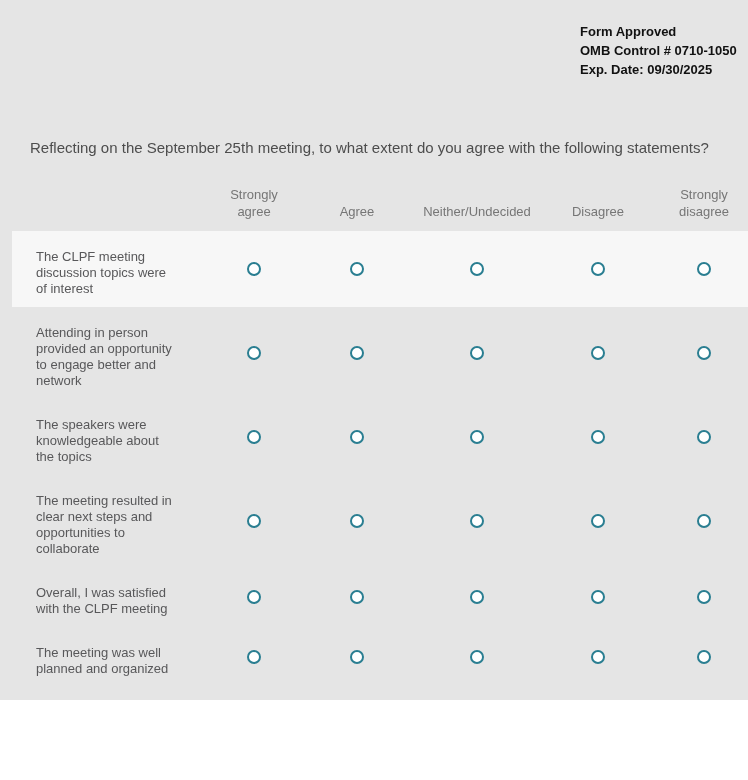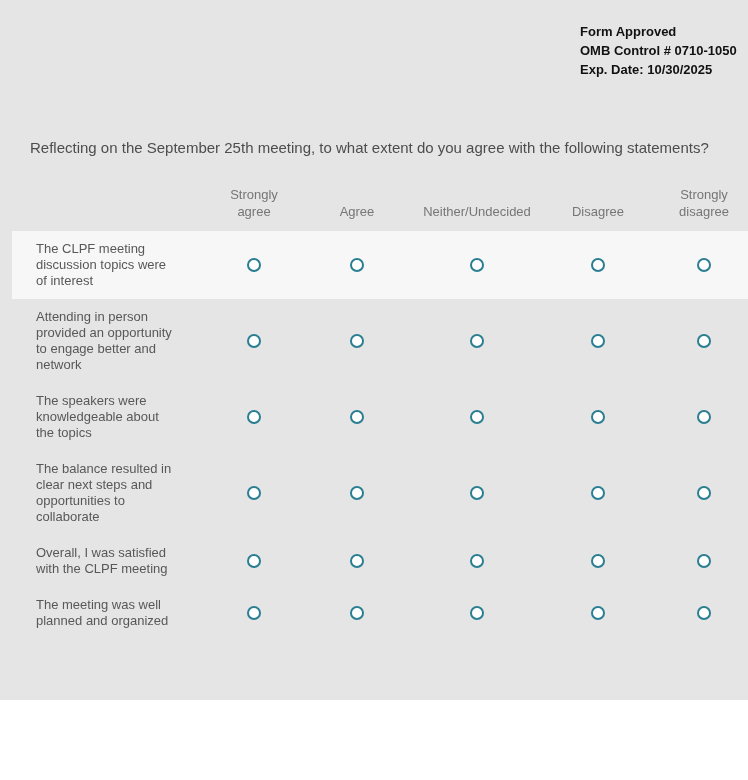--- a/index.html
+++ b/index.html
@@ -71,20 +71,21 @@
   .label-col {
     width: 190px;
     padding-left: 10px;
     padding-right: 6px;
   }
   .row-label {
     font-size: 13px;
     color: #58585a;
     line-height: 16px;
     white-space: pre-line;
+    margin-top: 8px;
   }
   .col-1 { width: 76px; }
   .col-2 { width: 130px; }
   .col-3 { width: 110px; }
   .col-4 { width: 132px; }
   .col-5 { width: 80px; }
 
   .radio-cell {
     display: flex;
     justify-content: center;
@@ -101,21 +102,21 @@
   }
 </style>
 </head>
 <body>
 
 <div class="page">
 
   <div class="approval">
     <div>Form Approved</div>
     <div>OMB Control # 0710-1050</div>
-    <div>Exp. Date: 10/30/2025</div>
+    <div>Exp. Date: 09/30/2025</div>
   </div>
 
   <div class="question">Reflecting on the September 25th meeting, to what extent do you agree with the following statements?</div>
 
   <div class="matrix">
     <div class="matrix-header" id="matrix-header">
       <div class="label-col"></div>
     <div class="hcell col-1">Strongly
 agree</div>
         <div class="hcell col-2">Agree</div>
@@ -187,21 +188,21 @@
           </div>
           <div class="radio-cell col-4">
             <span class="radio" role="radio" aria-checked="false"></span>
           </div>
           <div class="radio-cell col-5">
             <span class="radio" role="radio" aria-checked="false"></span>
           </div>
         </div>
         <div class="matrix-row">
           <div class="label-col">
-            <div class="row-label">The balance resulted in
+            <div class="row-label">The meeting resulted in
 clear next steps and
 opportunities to
 collaborate</div>
           </div>
           <div class="radio-cell col-1">
             <span class="radio" role="radio" aria-checked="false"></span>
           </div>
           <div class="radio-cell col-2">
             <span class="radio" role="radio" aria-checked="false"></span>
           </div>

